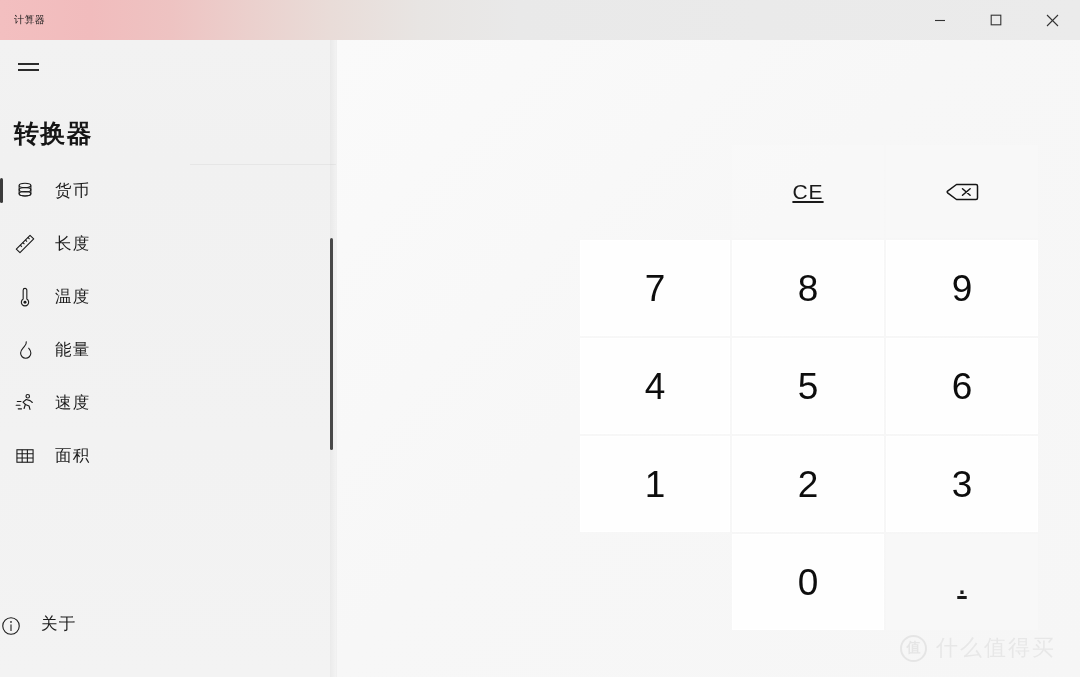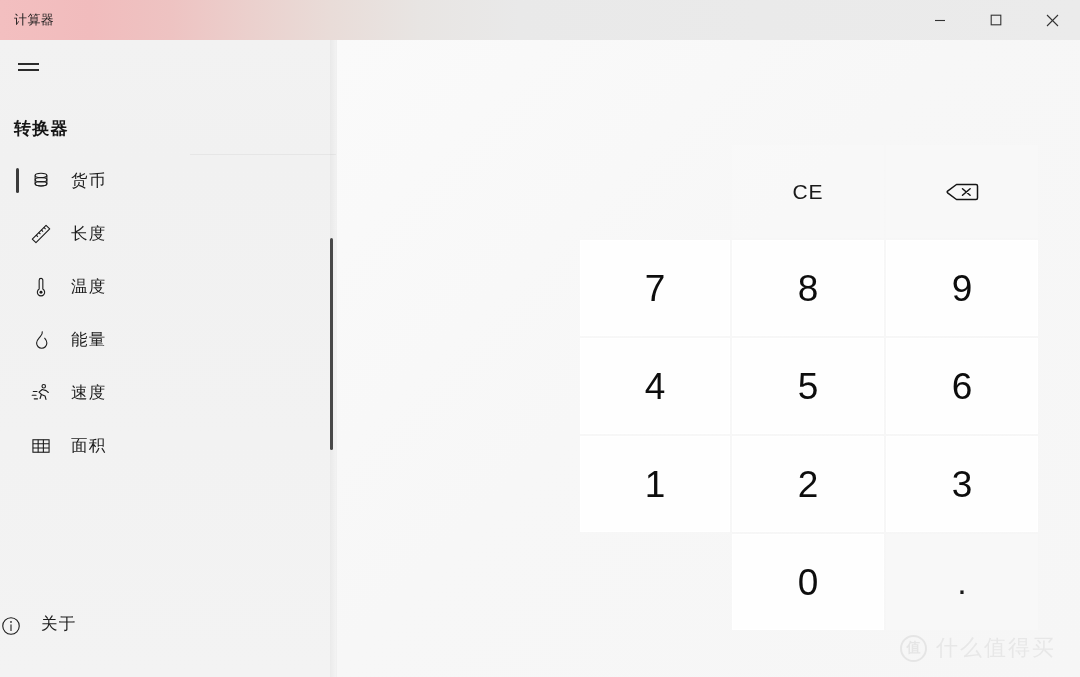--- a/index.html
+++ b/index.html
@@ -20,21 +20,21 @@
   
   .titlebar {
     position:absolute; left:0; top:0; width:1080px; height:40px;
     background:linear-gradient(to right,
         #f3bfc0 0px, #f1bcbd 90px, #eec3c2 170px,
         #ebd0cd 250px, #e9dcd8 330px, #e8e5e3 420px,
         #e9e9e9 520px, #eaeaea 760px, #ebebeb 1080px);
     display:flex; align-items:center;
   }
   .titlebar-title {
-    font-size:13px; color:#1a1a1a; margin-left:14px;
+    font-size:10px; color:#1a1a1a; margin-left:14px;
     letter-spacing:.4px; font-weight:400;
   }
   .win-controls {
     position:absolute; right:0; top:0; height:40px; display:flex;
   }
   .win-btn {
     width:56px; height:40px; display:flex; align-items:center;
     justify-content:center; cursor:default;
   }
   .win-btn svg { display:block; }
@@ -55,25 +55,25 @@
   .hamburger {
     width:44px; height:40px; margin:7px 0 0 6px;
     display:flex; align-items:center; justify-content:center; cursor:default;
   }
   .hamburger .bars { width:21px; }
   .hamburger .bars span {
     display:block; height:1.6px; background:#2b2b2b; margin:4px 0;
   }
 
   .nav-header {
-    font-size:17px; font-weight:700; color:#161616;
+    font-size:25px; font-weight:700; color:#161616;
     padding:30px 0 0 14px; letter-spacing:1.2px;
   }
 
-  .nav-list { margin-top:14px; position:relative;padding-left:16px; }
+  .nav-list { margin-top:14px; position:relative; }
   .nav-sep {
     position:absolute; left:190px; right:0; top:0; height:1px;
     background:rgba(0,0,0,.045);
   }
   .nav-item {
     position:relative; height:53px; display:flex; align-items:center;
     padding-left:14px; cursor:default;
   }
   .nav-item.selected {
     background:linear-gradient(to bottom,#e2e2e2 0%,#dcdcdc 55%,#d9d9d9 100%);
@@ -129,21 +129,21 @@
   .key.fn {
     background:rgba(250,250,250,.5);
   }
   .key.ghost { background:transparent; }
   .key .glyph {
     font-size:37px; color:#0d0d0d; font-weight:400; line-height:1;
     letter-spacing:0;
   }
   .key .glyph.small { font-size:21px; color:#161616; letter-spacing:1px; }
   .key .glyph.dot { font-size:34px; }
-  .key.fn .glyph { color:#1a1a1a; }
+  .key.fn .glyph { color:#1a1a1a;text-decoration:underline; }
   .key svg { display:block; }
 
   
   .watermark {
     position:absolute; right:24px; bottom:14px;
     display:flex; align-items:center; gap:9px;
     opacity:.55; pointer-events:none;
   }
   .wm-badge {
     width:27px; height:27px; border-radius:50%;

